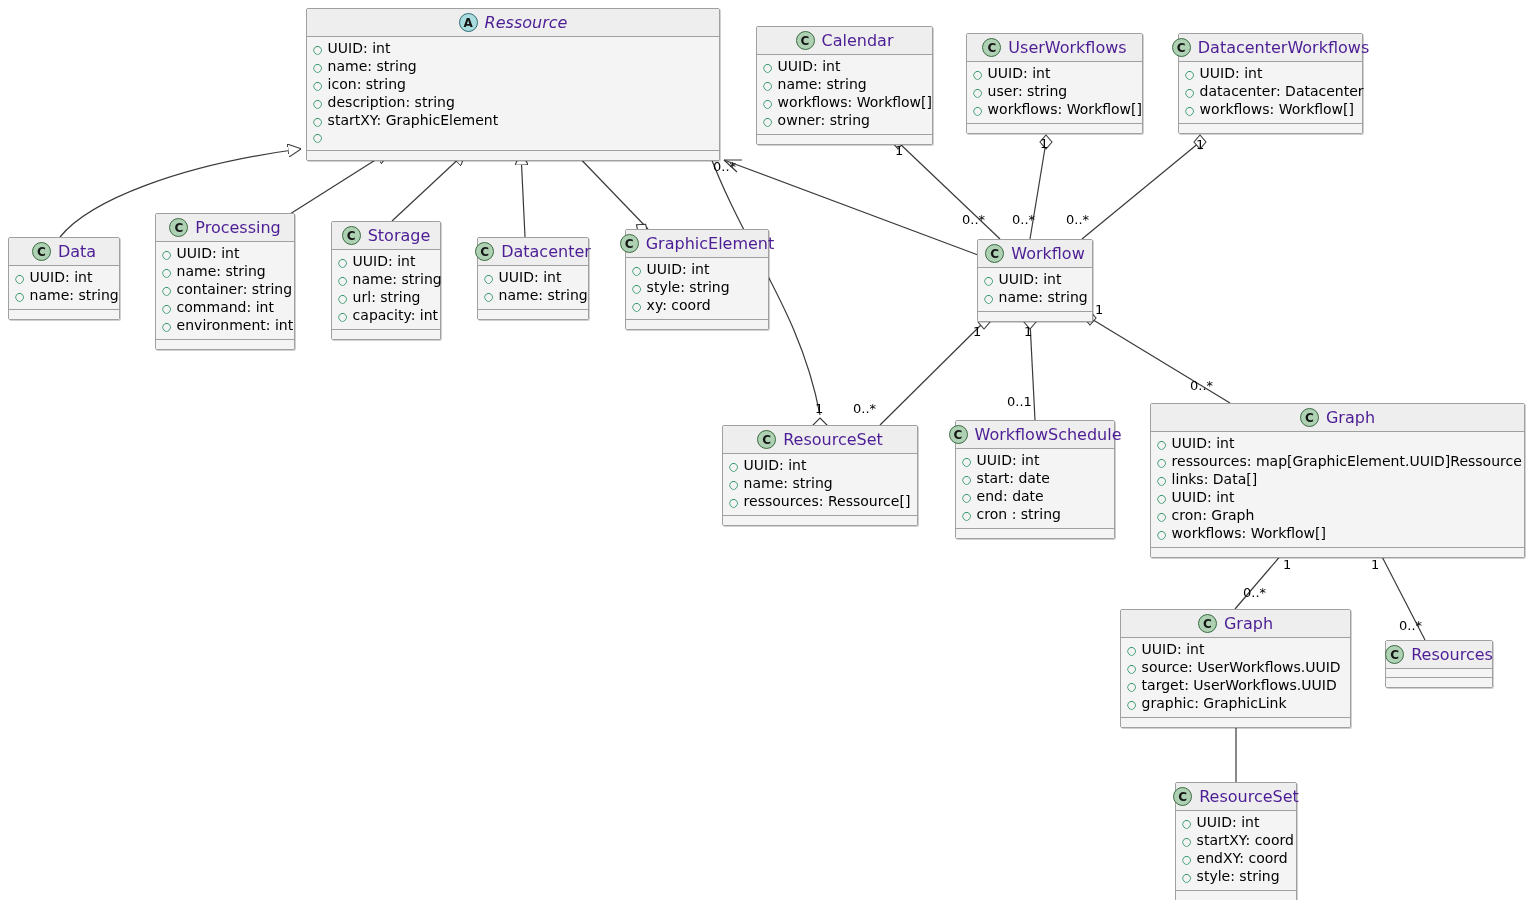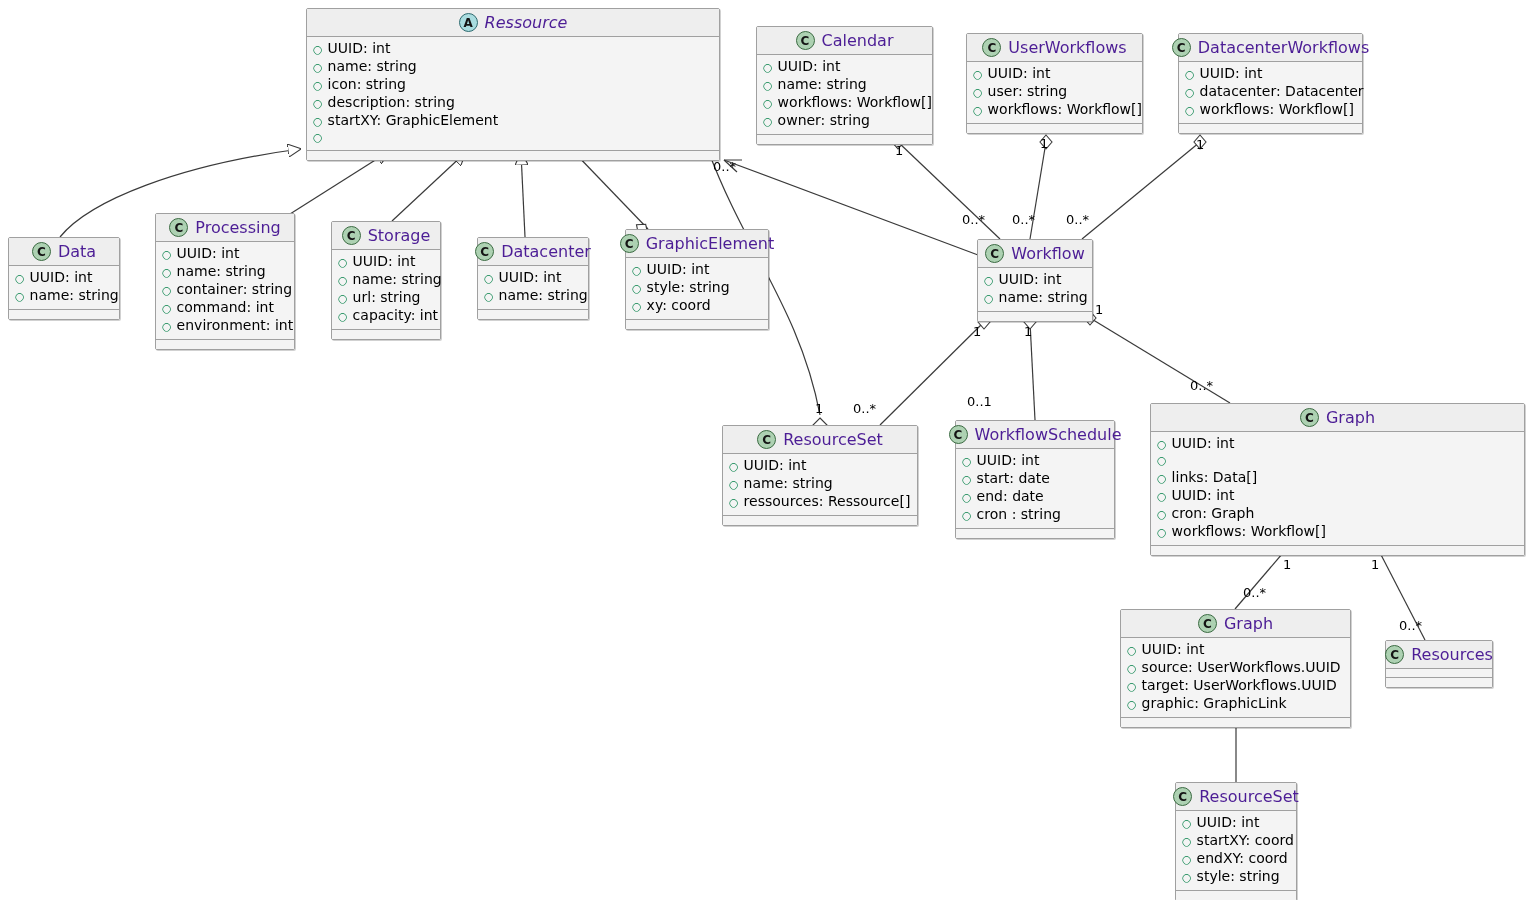--- a/index.html
+++ b/index.html
@@ -446,20 +446,21 @@
         <span class="badge c">C</span>
         <span class="cls-name">Graph</span>
       </div>
       <div class="cls-attrs">
         <div class="attr">
           <span class="vis">○</span>
           <span>UUID: int</span>
         </div>
         <div class="attr">
           <span class="vis">○</span>
+          <span>ressources: map[GraphicElement.UUID]Ressource</span>
         </div>
         <div class="attr">
           <span class="vis">○</span>
           <span>links: Data[]</span>
         </div>
         <div class="attr">
           <span class="vis">○</span>
           <span>UUID: int</span>
         </div>
         <div class="attr">
@@ -536,19 +537,19 @@
     <div class="mult" style="left: 1040px; top: 137px;">1</div>
     <div class="mult" style="left: 1196px; top: 138px;">1</div>
     <div class="mult" style="left: 962px; top: 213px;">0..*</div>
     <div class="mult" style="left: 1012px; top: 213px;">0..*</div>
     <div class="mult" style="left: 1066px; top: 213px;">0..*</div>
     <div class="mult" style="left: 973px; top: 325px;">1</div>
     <div class="mult" style="left: 1024px; top: 325px;">1</div>
     <div class="mult" style="left: 1095px; top: 303px;">1</div>
     <div class="mult" style="left: 815px; top: 402px;">1</div>
     <div class="mult" style="left: 853px; top: 402px;">0..*</div>
-    <div class="mult" style="left: 967px; top: 395px;">0..1</div>
+    <div class="mult" style="left: 1007px; top: 395px;">0..1</div>
     <div class="mult" style="left: 1190px; top: 379px;">0..*</div>
     <div class="mult" style="left: 1283px; top: 558px;">1</div>
     <div class="mult" style="left: 1243px; top: 586px;">0..*</div>
     <div class="mult" style="left: 1371px; top: 558px;">1</div>
     <div class="mult" style="left: 1399px; top: 619px;">0..*</div>
   </div>
 
 </body></html>

